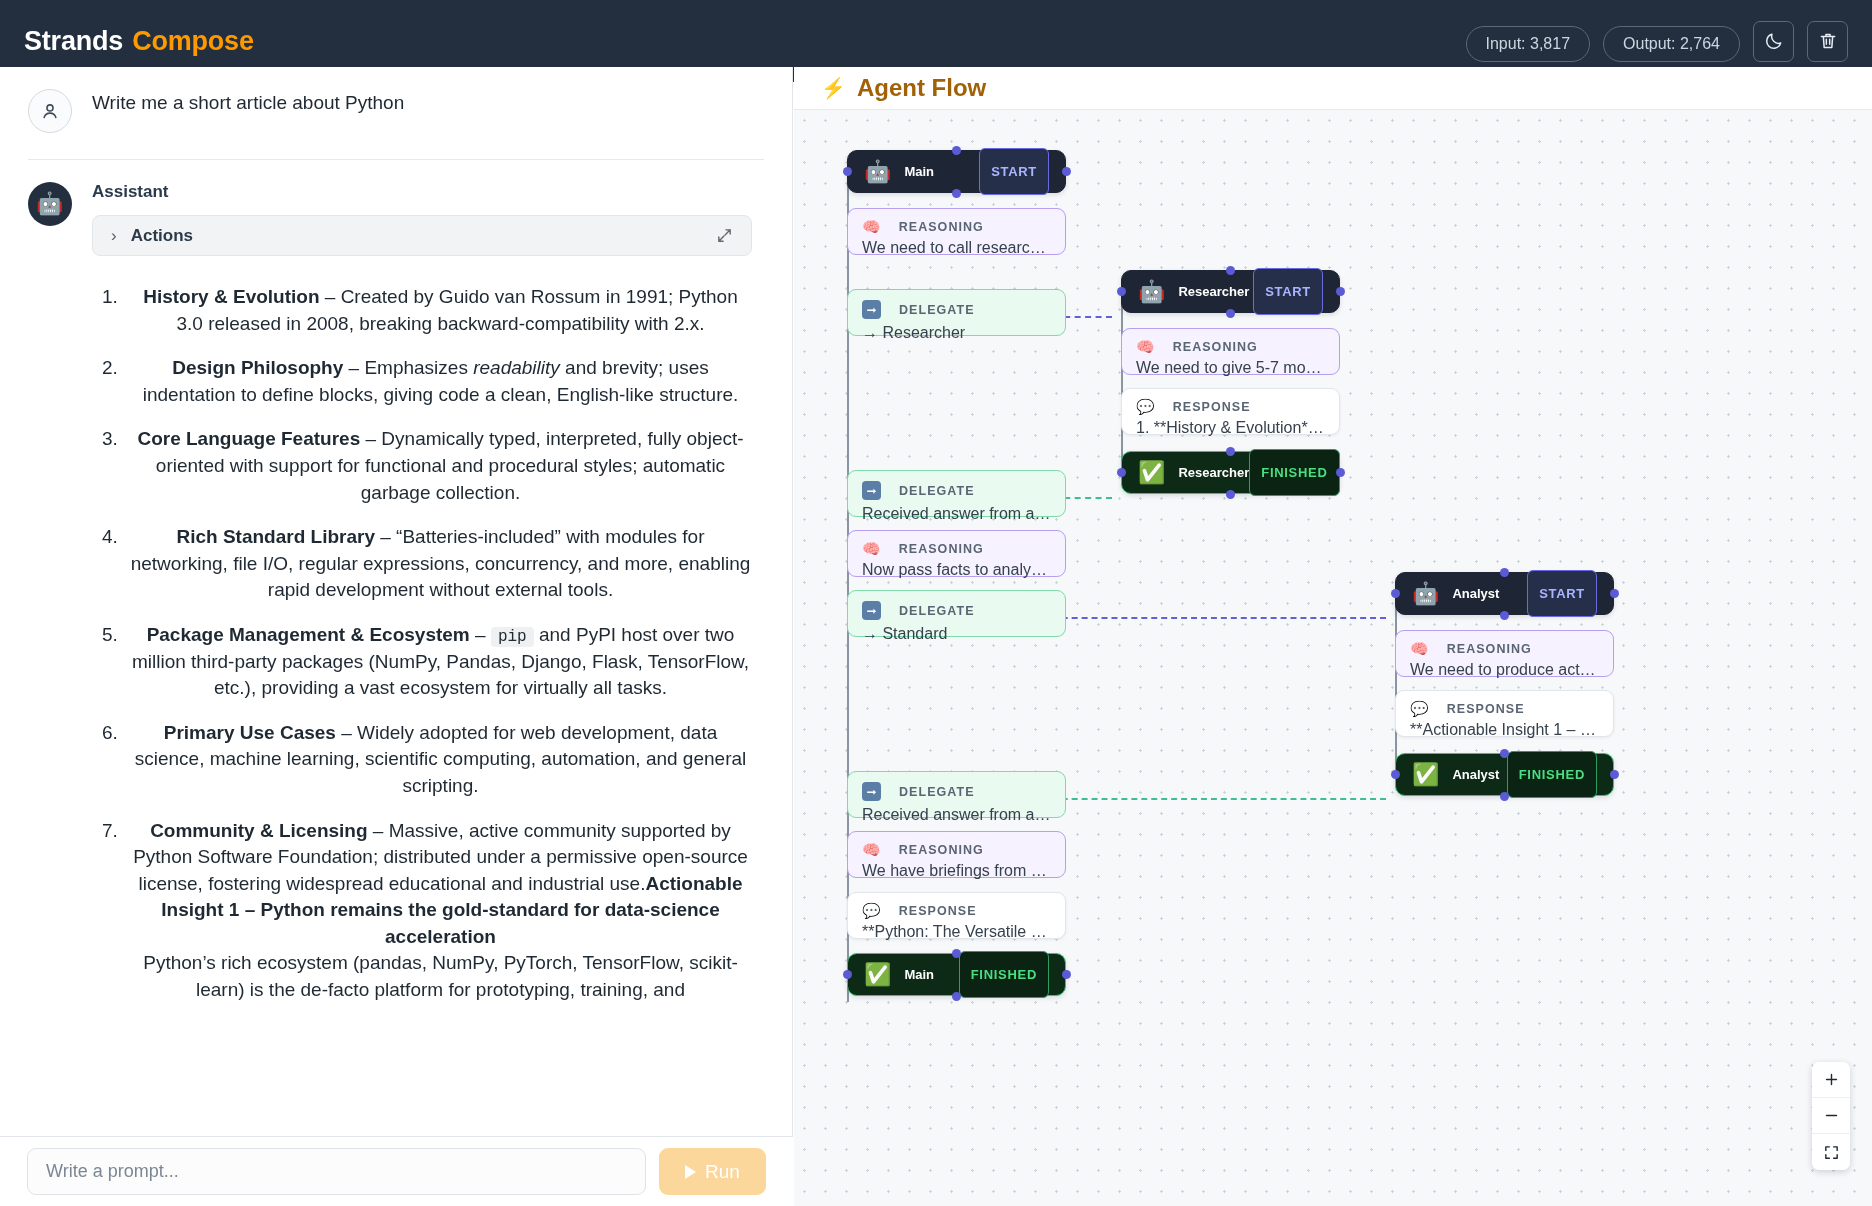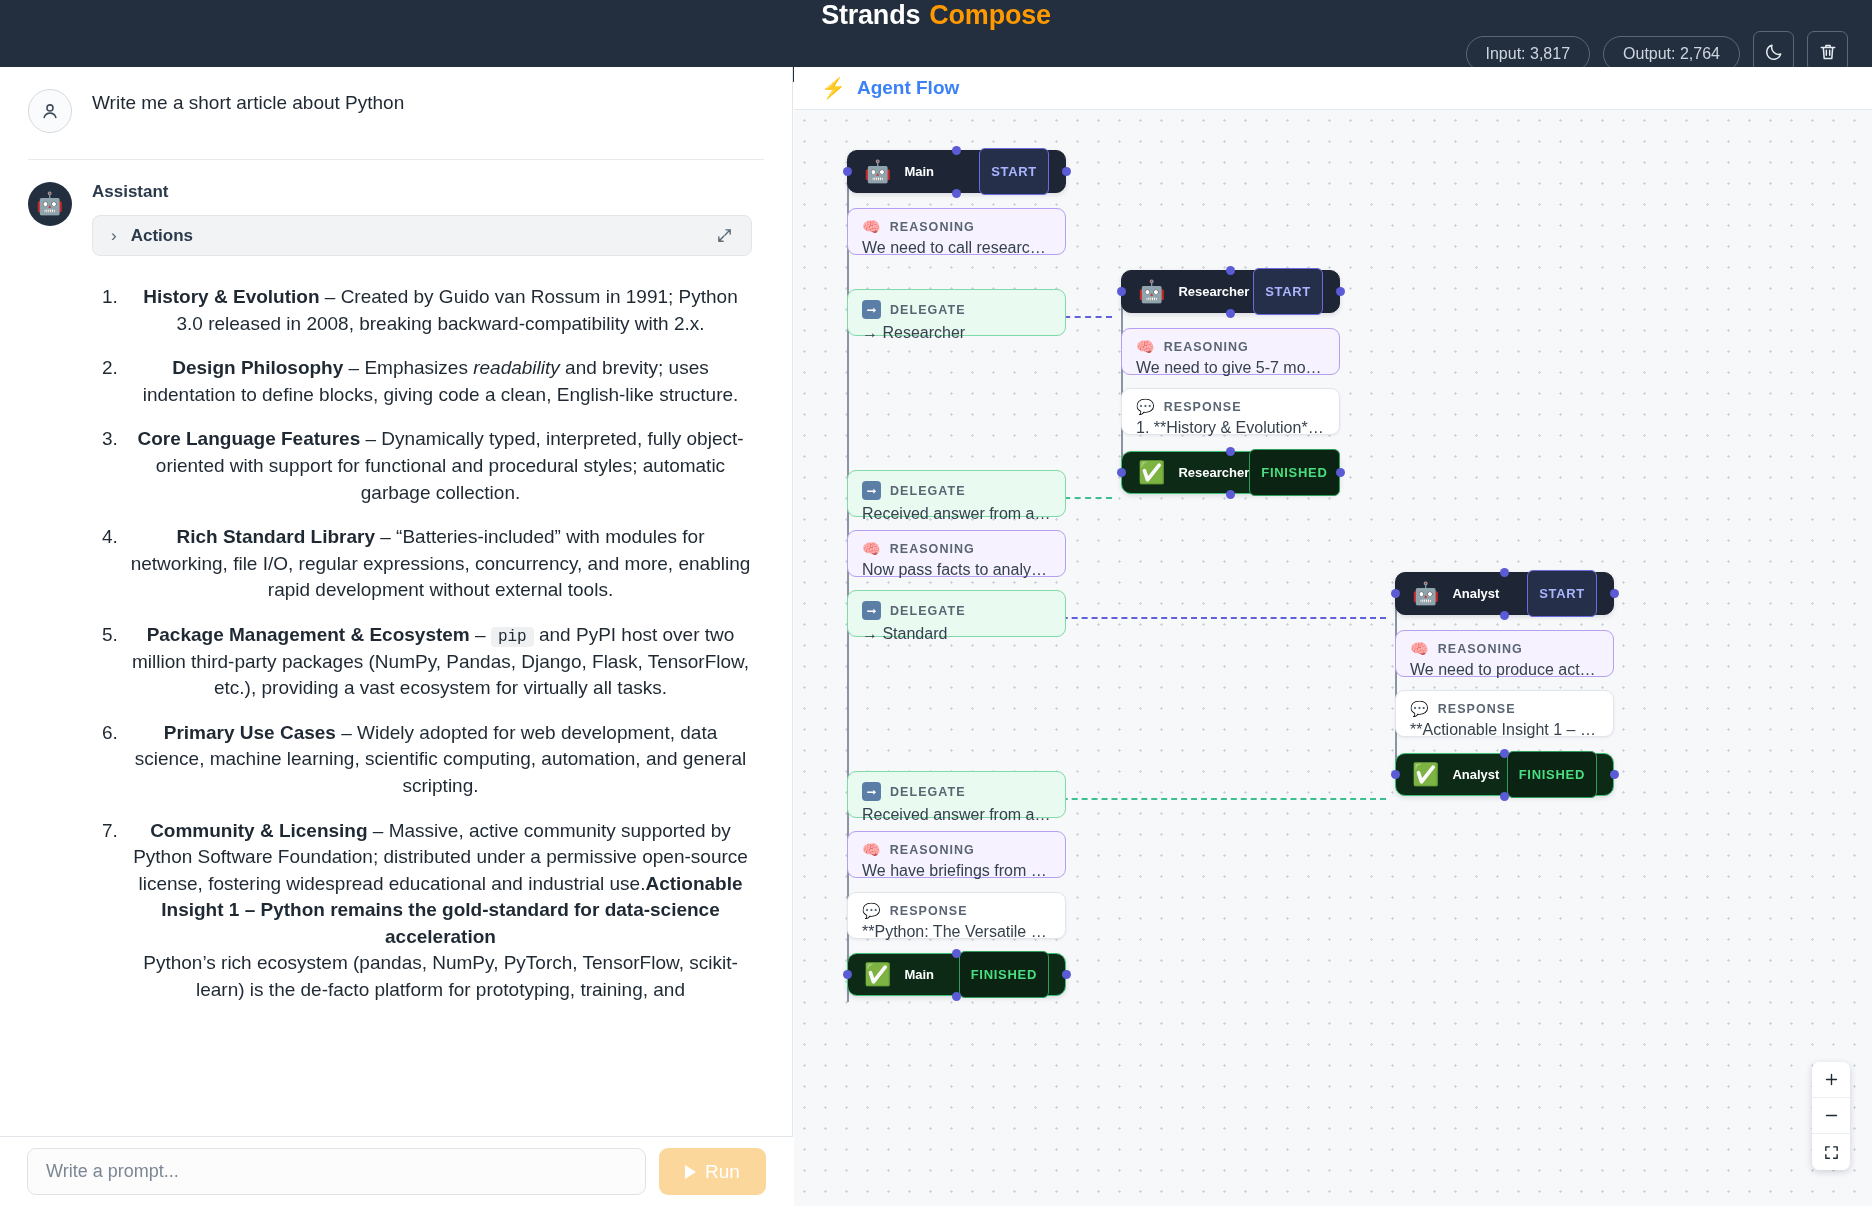--- a/index.html
+++ b/index.html
@@ -9,21 +9,20 @@
     background: #ffffff;
     overflow: hidden;
   }
 
   
   .topbar {
     position: absolute; left: 0; top: 0; width: 1872px; height: 82px;
     background: #232f3e;
     display: flex; align-items: center;
     padding: 0 24px;
-    flex-direction: column;
   }
   .brand { font-size: 27px; font-weight: 700; letter-spacing: -0.2px; }
   .brand .b1 { color: #ffffff; }
   .brand .b2 { color: #f90; margin-left: 9px; }
   .topbar-right {
     margin-left: auto; display: flex; align-items: flex-end; gap: 13px;
   }
   .pill {
     border: 1px solid #5a6878; border-radius: 999px;
     color: #cdd5e0; font-size: 16px;
@@ -116,21 +115,21 @@
   
   .right {
     position: absolute; left: 794px; top: 67px;
     width: 1078px; height: 1139px; background: #ffffff;
   }
   .flow-head {
     height: 42px; display: flex; align-items: center; gap: 11px;
     padding: 0 27px; background: #fff;
   }
   .flow-head .bolt { font-size: 20px; }
-  .flow-title { font-size: 19px; font-weight: 700; color: #3b82f6; }
+  .flow-title { font-size: 24px; font-weight: 700; color: #a16207; }
   .canvas {
     position: absolute; left: 0; top: 42px; width: 1078px; height: 1097px;
     background-color: #f7f8fa;
     background-image: radial-gradient(#cfd4dc 1.1px, transparent 1.2px);
     background-size: 21px 21px;
     border-top: 1px solid #e6e9ed;
     overflow: hidden;
   }
 
   .node {
@@ -160,21 +159,21 @@
   }
   .card.reasoning { background: #f6f2ff; border: 1.5px solid #b69ef0; }
   .card.delegate  { background: #e9faf0; border: 1.5px solid #7fd9a8; }
   .card.response  { background: #ffffff; border: 1px solid #e2e6ea;
                     box-shadow: 0 1px 3px rgba(20,30,50,.07); }
   .card .chead {
     display: flex; align-items: center; gap: 9px; margin-bottom: 5px;
   }
   .card .cic { font-size: 15px; line-height: 1; }
   .card .ctype {
-    font-size: 12.5px; font-weight: 700; letter-spacing: 1.05px; color: #5a6573;
+    font-size: 12.5px; font-weight: 700; letter-spacing: 1.05px; color: #5a6573; margin-left: 9px;
   }
   .card .ctext {
     font-size: 16px; color: #36414e; white-space: nowrap;
     overflow: hidden; text-overflow: ellipsis;
   }
   .arr-badge {
     width: 19px; height: 19px; border-radius: 4px; background: #5b7ea6;
     color: #fff; font-size: 12px; display: flex;
     align-items: center; justify-content: center; line-height: 1;
   }

